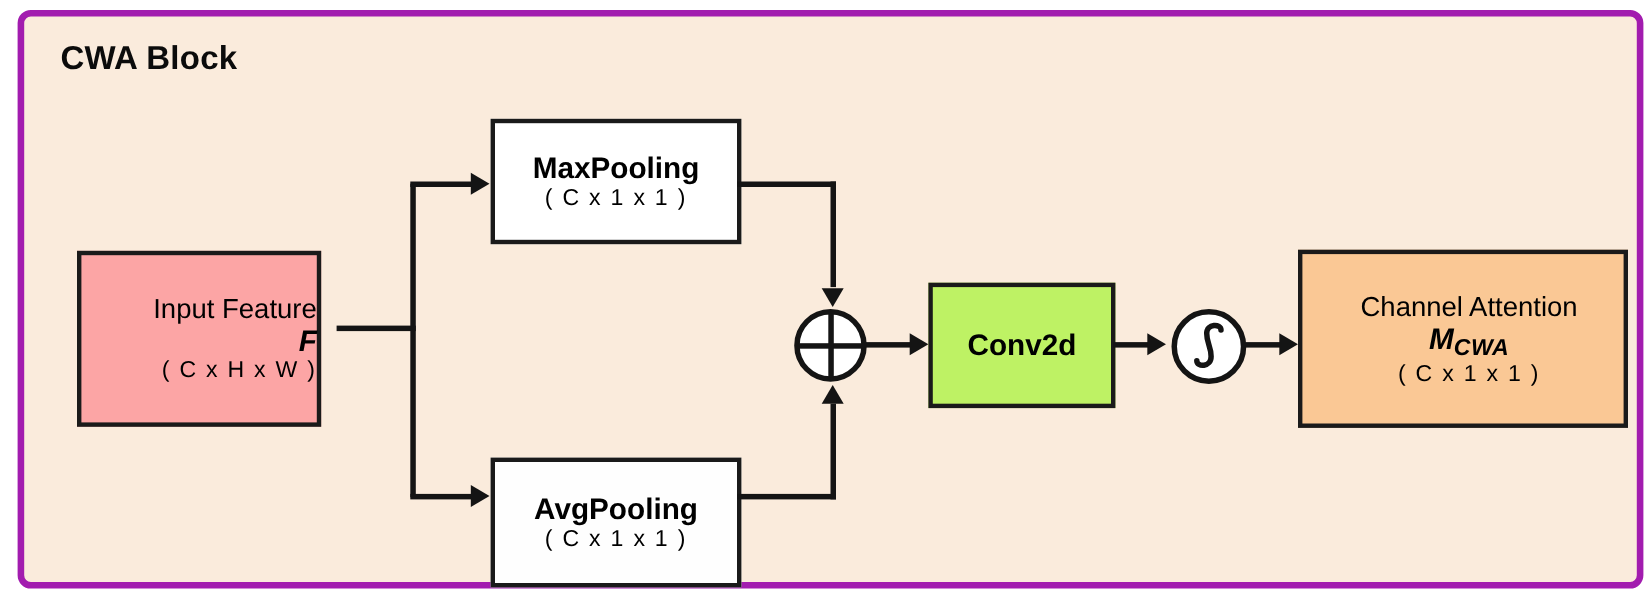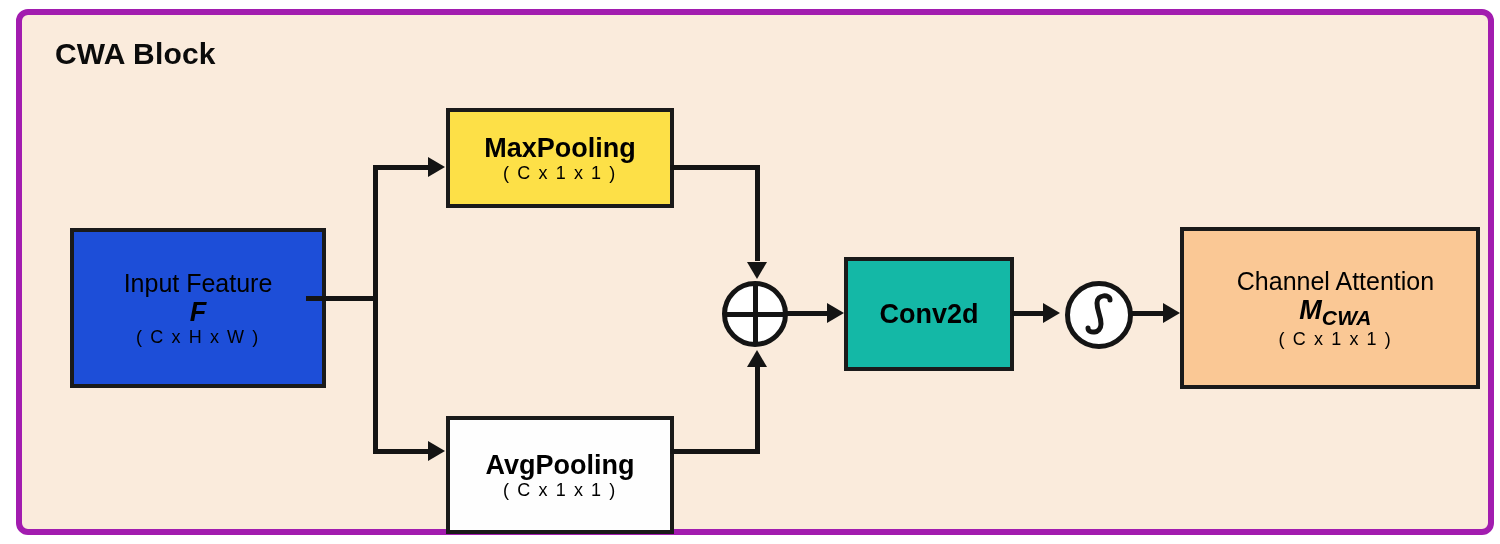--- a/index.html
+++ b/index.html
@@ -61,37 +61,37 @@
     font-weight: bold;
     font-size: 27px;
   }
   .node .line-sym {
     font-size: 27px;
     font-weight: bold;
     font-style: italic;
     white-space: nowrap;
   }
   .node .line-dims {
-    font-size: 18px;
+    font-size: 21px;
     font-weight: normal;
     letter-spacing: 1.6px;
     white-space: nowrap;
   }
   .node .sub {
     font-size: 21px;
     font-weight: bold;
     font-style: italic;
     vertical-align: -0.28em;
     letter-spacing: 0.4px;
   }
 
-  #node-input       { left: 48px;   top: 213px; width: 256px; height: 160px; background: #1d4ed8; }
-  #node-maxpool     { left: 424px;  top: 93px;  width: 228px; height: 100px; background: #fde047; }
+  #node-input       { left: 48px;   top: 213px; width: 222px; height: 160px; background: #fca5a5; align-items: flex-end; }
+  #node-maxpool     { left: 424px;  top: 93px;  width: 228px; height: 114px; background: #ffffff; }
   #node-avgpool     { left: 424px;  top: 377px; width: 228px; height: 118px; background: #fefefe; margin-top: 24px; }
-  #node-conv2d      { left: 822px;  top: 242px; width: 170px; height: 114px; background: #14b8a6; }
+  #node-conv2d      { left: 822px;  top: 242px; width: 170px; height: 114px; background: #bef264; }
   #node-output      { left: 1158px; top: 212px; width: 300px; height: 162px; background: #fac895; padding-left: 11px; }
 
   
   .hline, .vline {
     position: absolute;
     background: #141414;
   }
   .hline { height: 5px; }
   .vline { width: 5px; }
 

